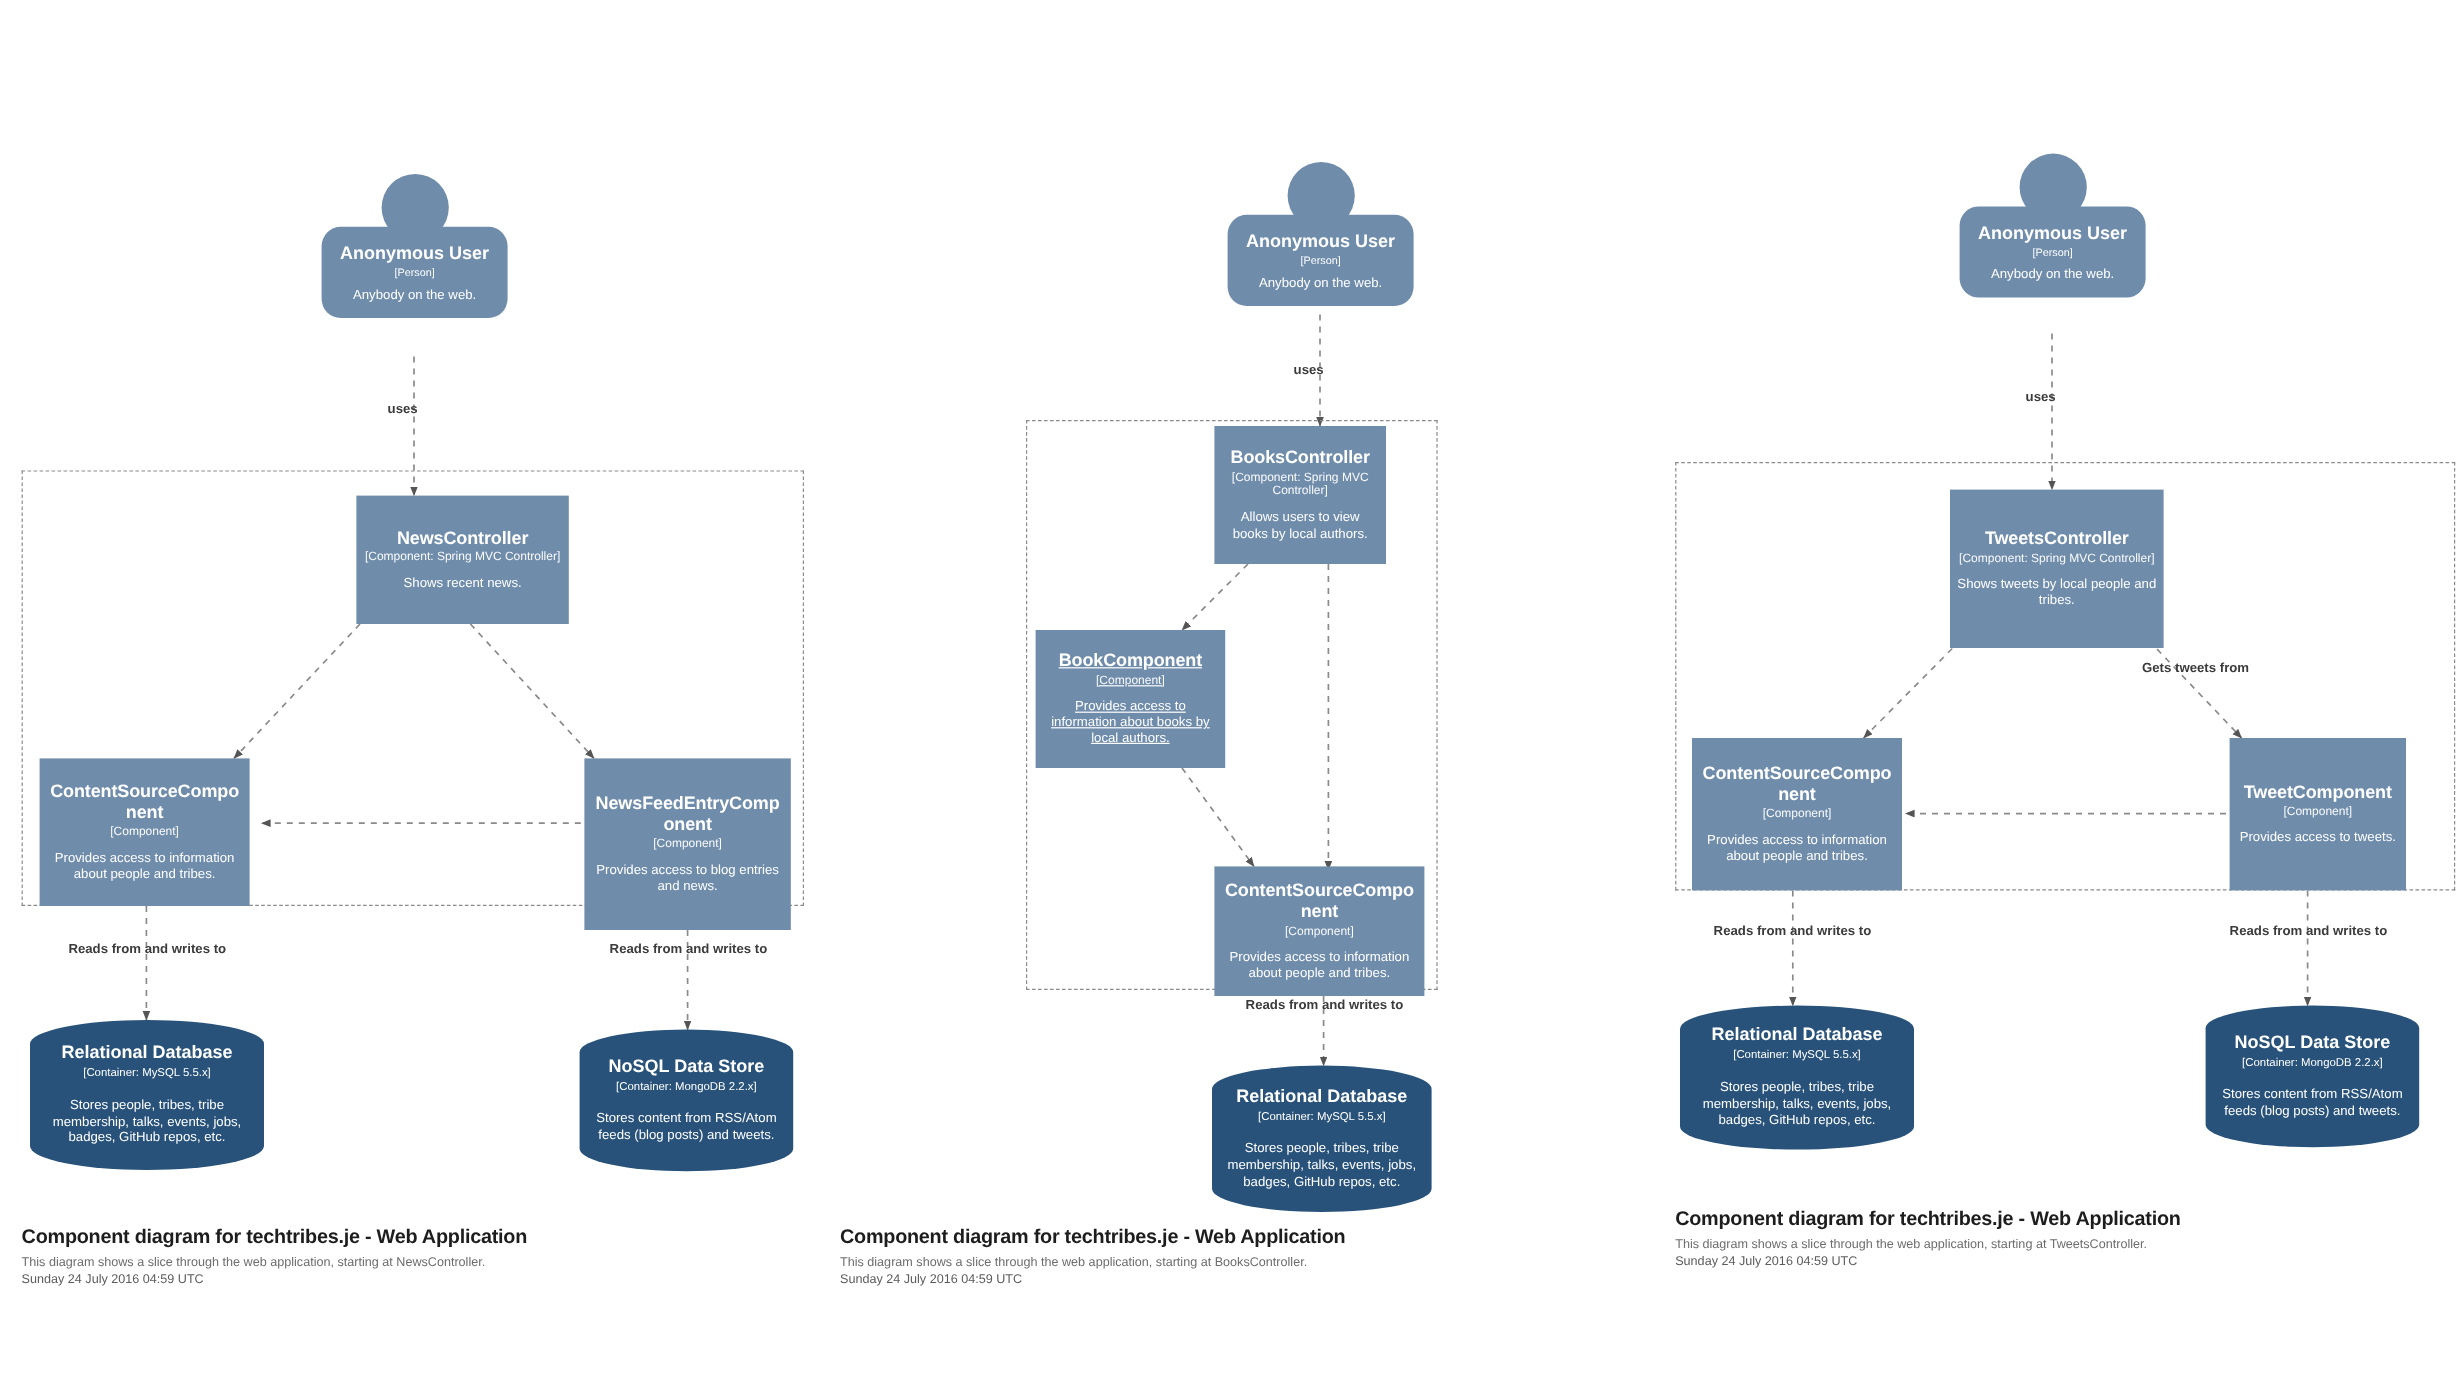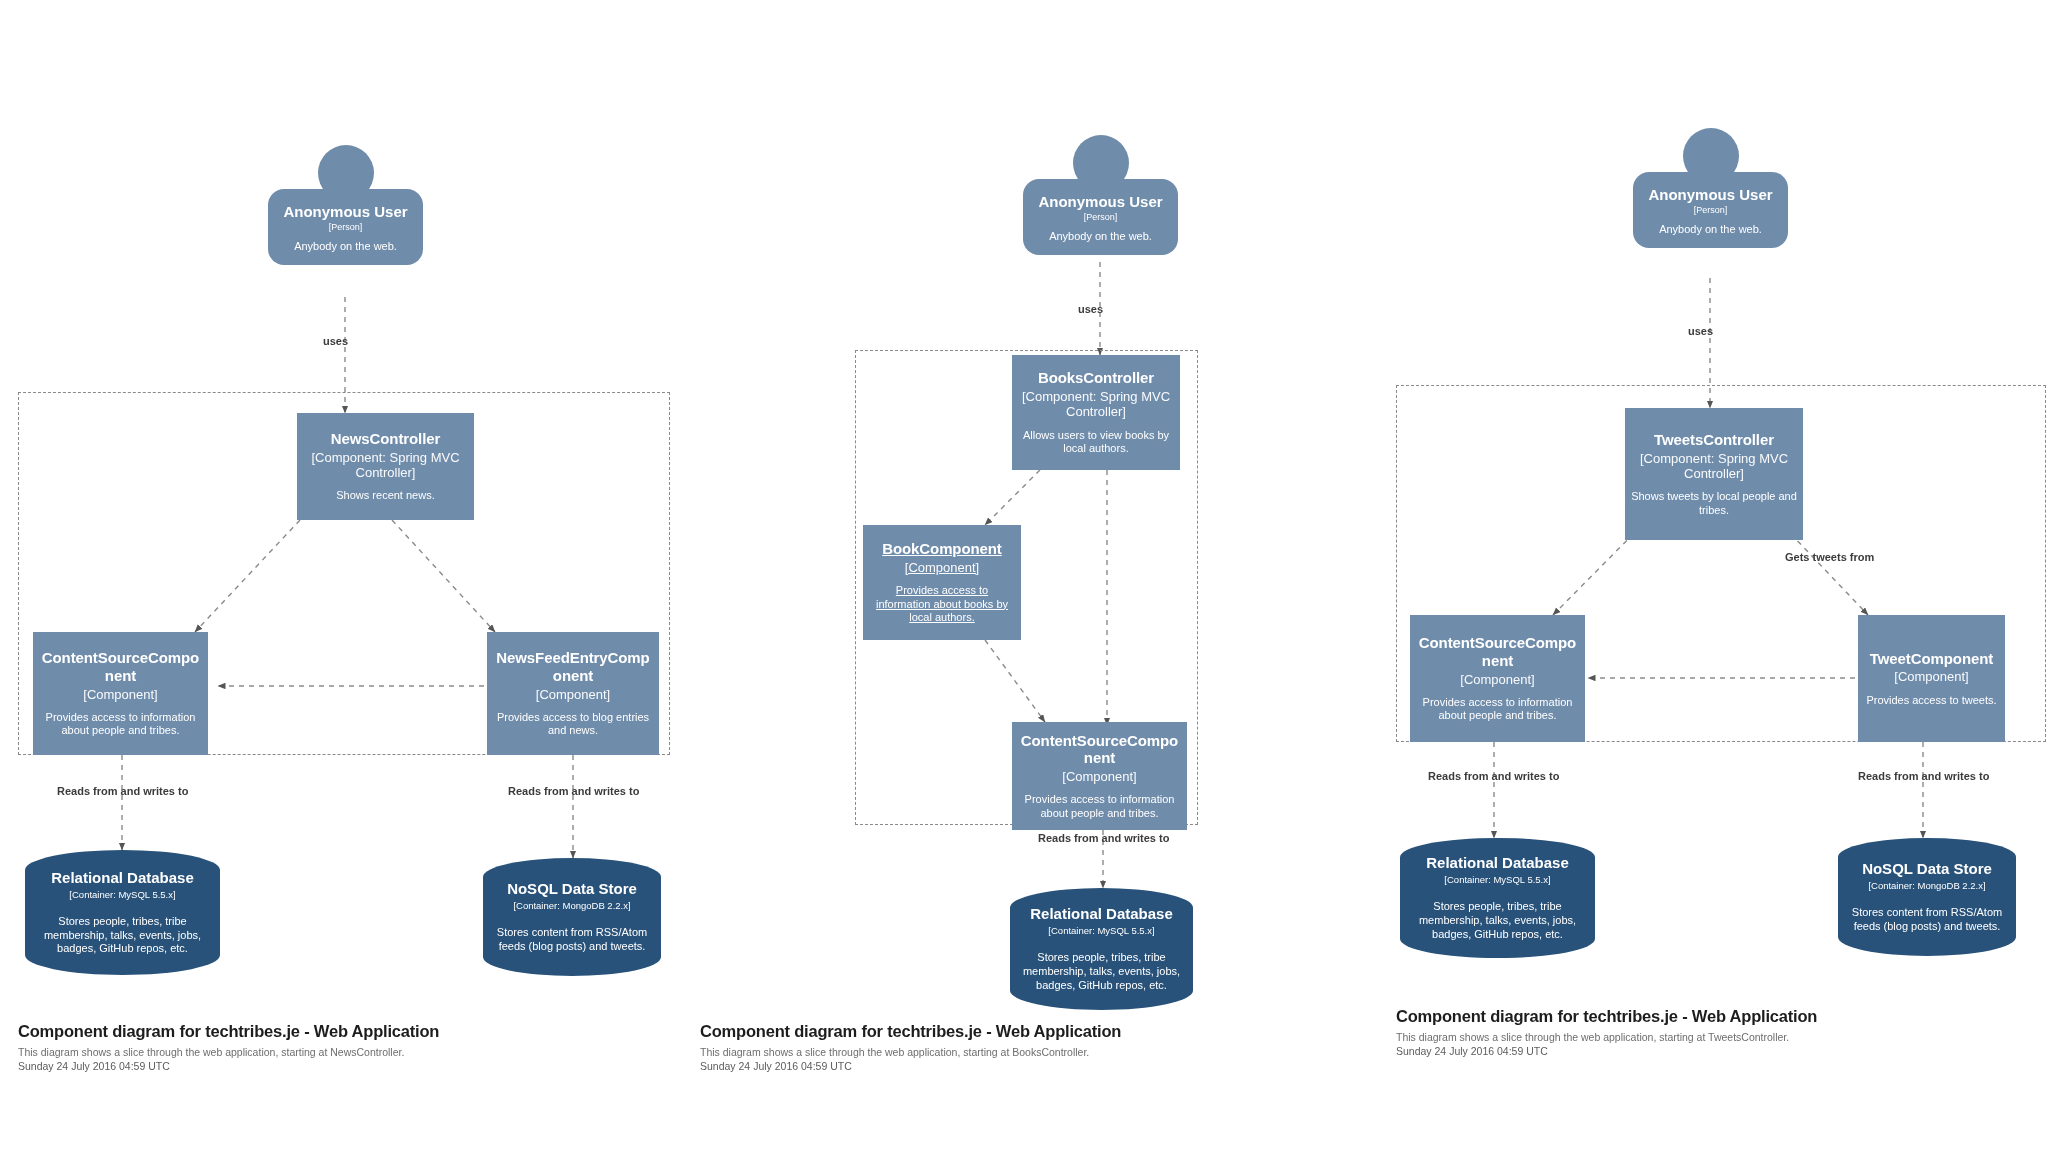--- a/index.html
+++ b/index.html
@@ -32,21 +32,21 @@
     padding: 4px 6px;
     line-height: 1.18;
     overflow: hidden;
   }
   .node .nm {
     font-weight: bold;
     font-size: 15px;
     letter-spacing: -0.1px;
     word-break: break-all;
   }
-  .node .tp { font-size: 13px; margin-top: 2px; opacity: .96; }
+  .node .tp { font-size: 10px; margin-top: 2px; opacity: .96; }
   .node .ds { font-size: 11px; margin-top: 9px; line-height: 1.22; }
 
   
   .person { position: absolute; }
   .person .head {
     position: absolute; left: 50%; top: 0;
     transform: translateX(-50%);
     width: 56px; height: 56px; border-radius: 50%;
     background: #6f8cab;
   }
@@ -159,21 +159,21 @@
       <div class="tp">[Component: Spring MVC Controller]</div>
       <div class="ds">Shows recent news.</div>
     </div>
 
     <div class="node" style="left:33px; top:632px; width:175px; height:123px;">
       <div class="nm">ContentSourceComponent</div>
       <div class="tp">[Component]</div>
       <div class="ds">Provides access to information about people and tribes.</div>
     </div>
 
-    <div class="node" style="left:487px; top:632px; width:172px; height:123px;align-items:center;">
+    <div class="node" style="left:487px; top:632px; width:172px; height:143px;align-items:center;">
       <div class="nm">NewsFeedEntryComponent</div>
       <div class="tp">[Component]</div>
       <div class="ds">Provides access to blog entries and news.</div>
     </div>
 
     <div class="edge-label" style="left:57px; top:785px;">Reads from and writes to</div>
     <div class="edge-label" style="left:508px; top:785px;">Reads from and writes to</div>
 
     <div class="db" style="left:25px; top:850px; width:195px; height:125px;">
       <div class="cyl">
@@ -206,21 +206,21 @@
       <div class="head"></div>
       <div class="body">
         <div class="nm">Anonymous User</div>
         <div class="tp">[Person]</div>
         <div class="ds">Anybody on the web.</div>
       </div>
     </div>
 
     <div class="edge-label" style="left:1078px; top:303px;">uses</div>
 
-    <div class="node" style="left:1012px; top:355px; width:168px; height:115px;">
+    <div class="node" style="left:1012px; top:355px; width:143px; height:115px;">
       <div class="nm">BooksController</div>
       <div class="tp">[Component: Spring MVC Controller]</div>
       <div class="ds">Allows users to view books by local authors.</div>
     </div>
 
     <div class="node" style="left:863px; top:525px; width:158px; height:115px;text-decoration:underline;">
       <div class="nm">BookComponent</div>
       <div class="tp">[Component]</div>
       <div class="ds">Provides access to information about books by local authors.</div>
     </div>

